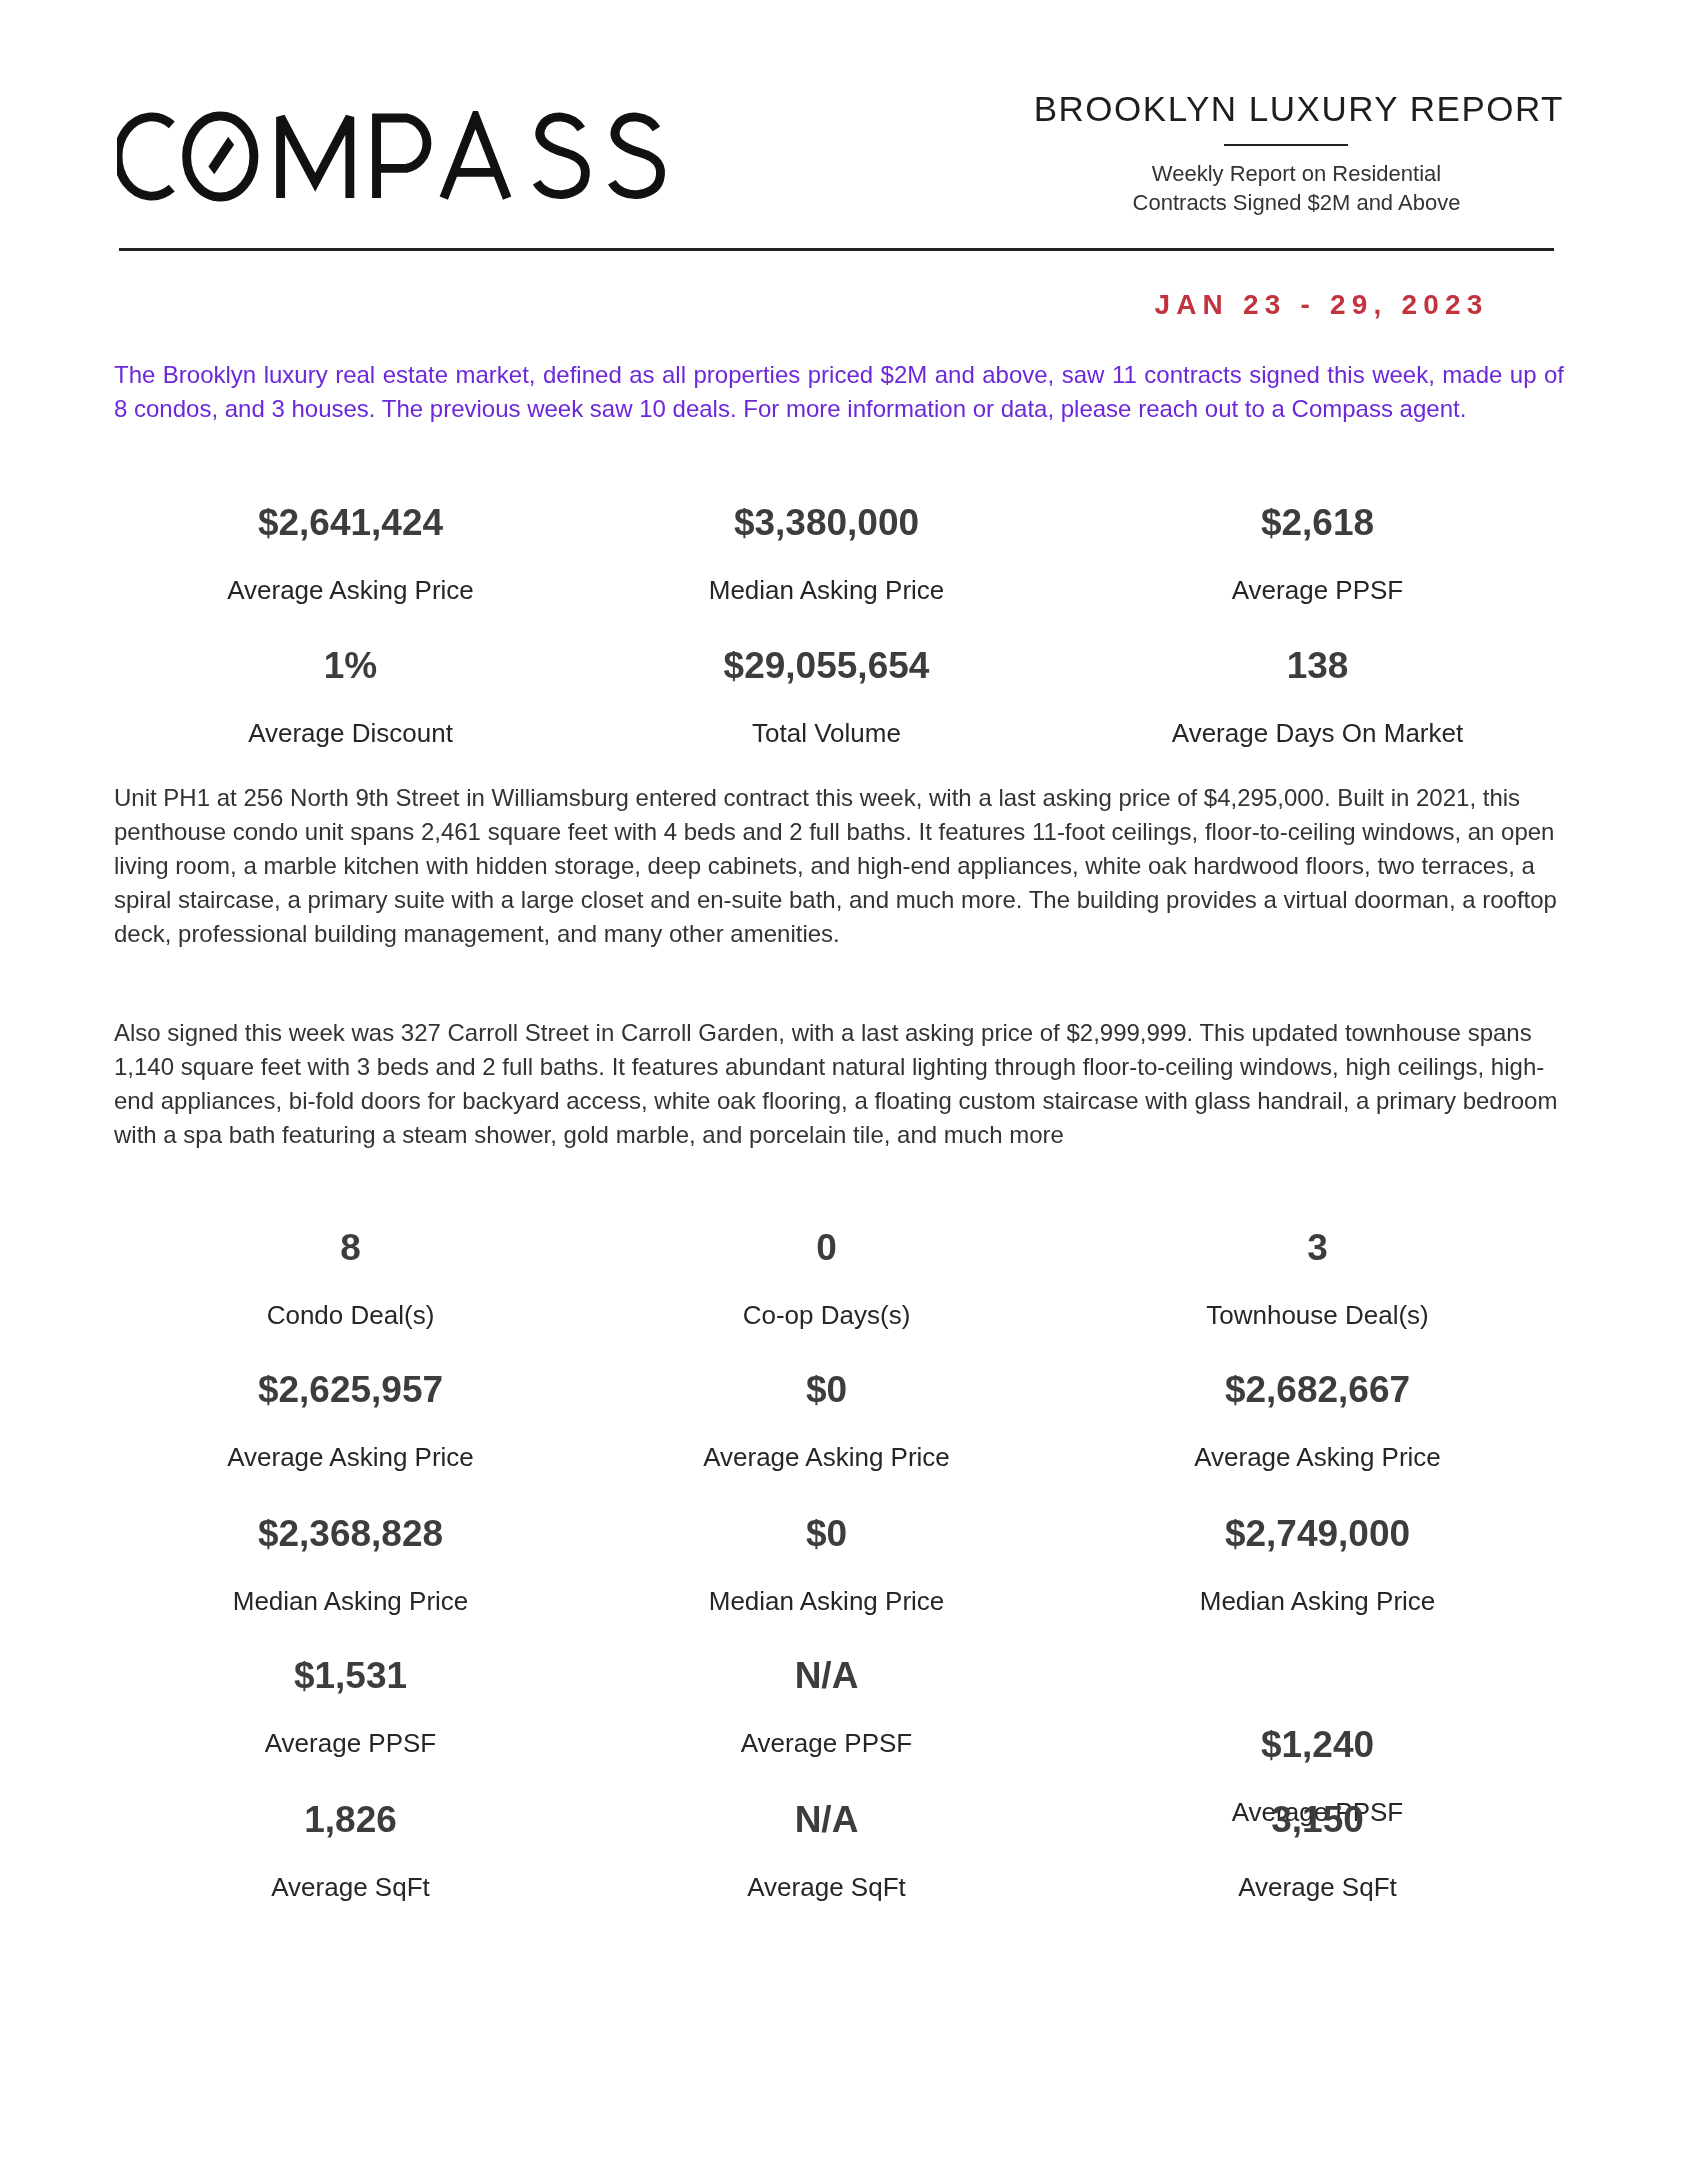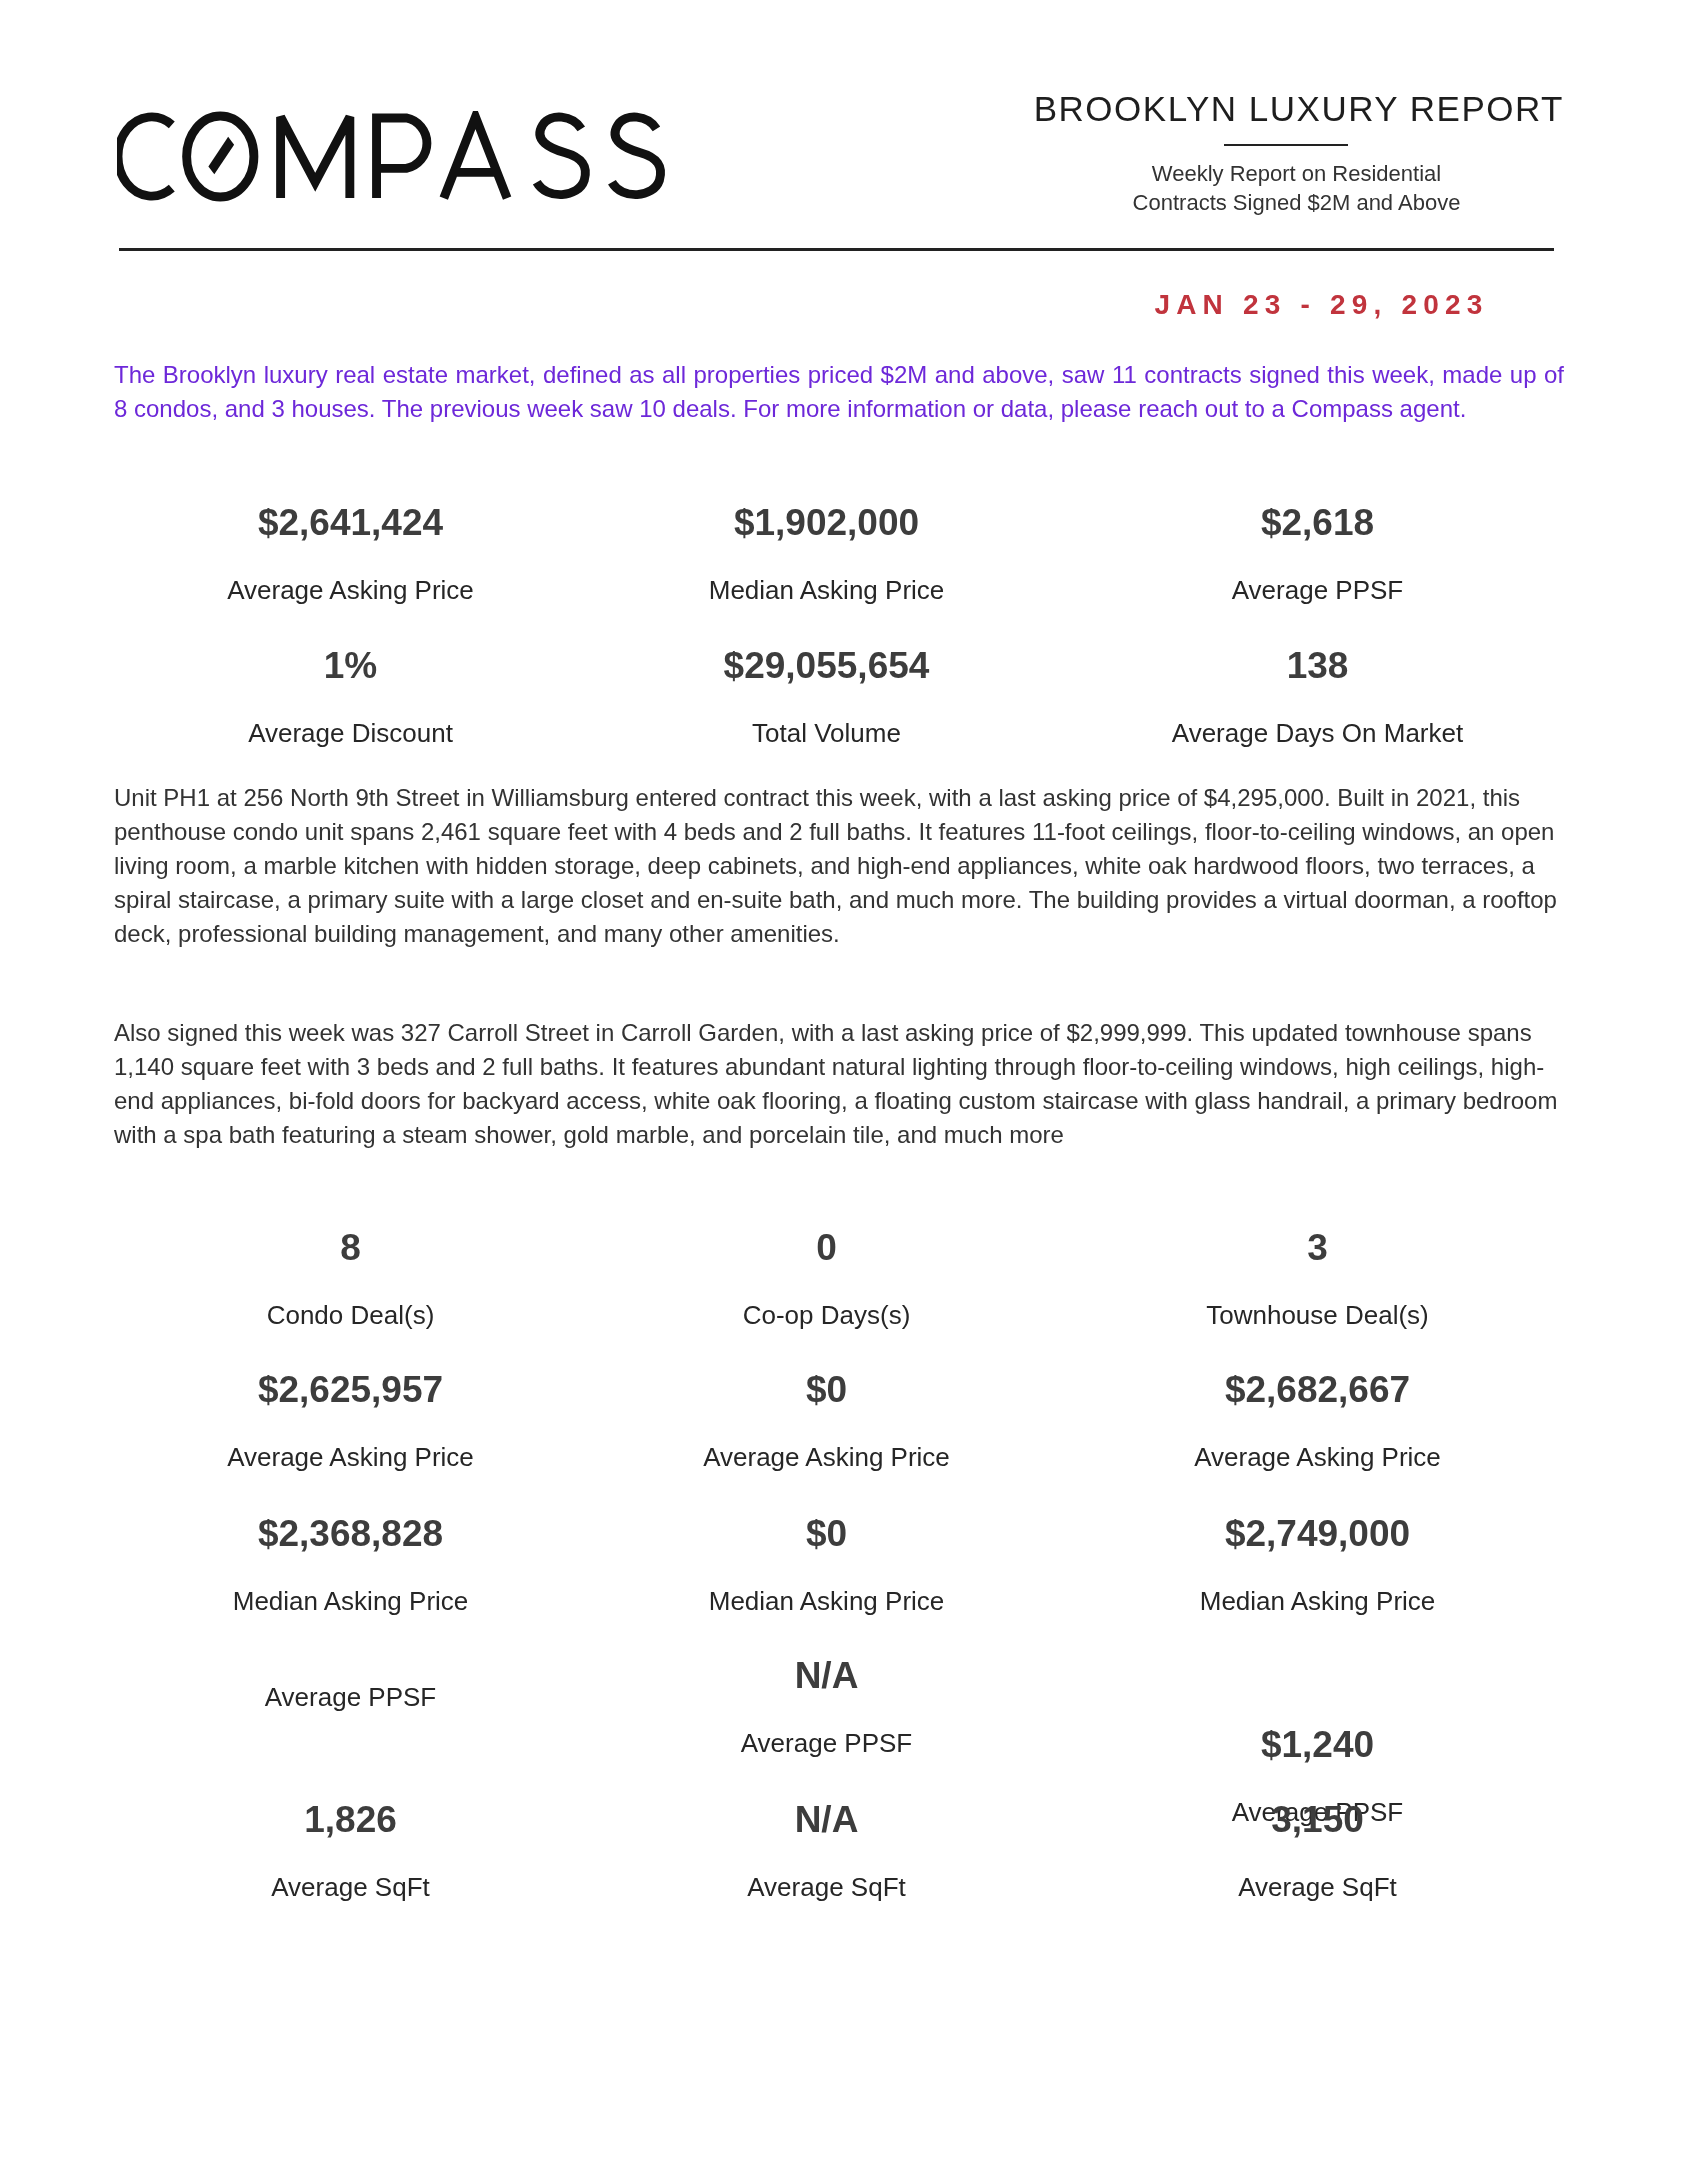--- a/index.html
+++ b/index.html
@@ -61,21 +61,21 @@
 <div class="abs main-rule"></div>
 <div class="abs date" style="color:#c1343d">JAN 23 - 29, 2023</div>
 
 <div class="abs para justify intro">The Brooklyn luxury real estate market, defined as all properties priced $2M and above, saw 11 contracts signed this week, made up of 8 condos, and 3 houses. The previous week saw 10 deals. For more information or data, please reach out to a Compass agent.</div>
 
 <div class="abs stat" style="left:113px; top:500px;">
   <div class="val">$2,641,424</div>
   <div class="lbl">Average Asking Price</div>
 </div>
 <div class="abs stat" style="left:589px; top:500px;">
-  <div class="val">$1,902,000</div>
+  <div class="val">$3,380,000</div>
   <div class="lbl">Median Asking Price</div>
 </div>
 <div class="abs stat" style="left:1080px; top:500px;">
   <div class="val">$2,618</div>
   <div class="lbl">Average PPSF</div>
 </div>
 <div class="abs stat" style="left:113px; top:643px;">
   <div class="val">1%</div>
   <div class="lbl">Average Discount</div>
 </div>
@@ -97,20 +97,21 @@
 </div>
 <div class="abs stat" style="left:113px; top:1367px;">
   <div class="val">$2,625,957</div>
   <div class="lbl">Average Asking Price</div>
 </div>
 <div class="abs stat" style="left:113px; top:1511px;">
   <div class="val">$2,368,828</div>
   <div class="lbl">Median Asking Price</div>
 </div>
 <div class="abs stat" style="left:113px; top:1653px;">
+  <div class="val">$1,531</div>
   <div class="lbl">Average PPSF</div>
 </div>
 <div class="abs stat" style="left:113px; top:1797px;">
   <div class="val">1,826</div>
   <div class="lbl">Average SqFt</div>
 </div>
 
 <div class="abs stat" style="left:589px; top:1225px;">
   <div class="val">0</div>
   <div class="lbl">Co-op Days(s)</div>

